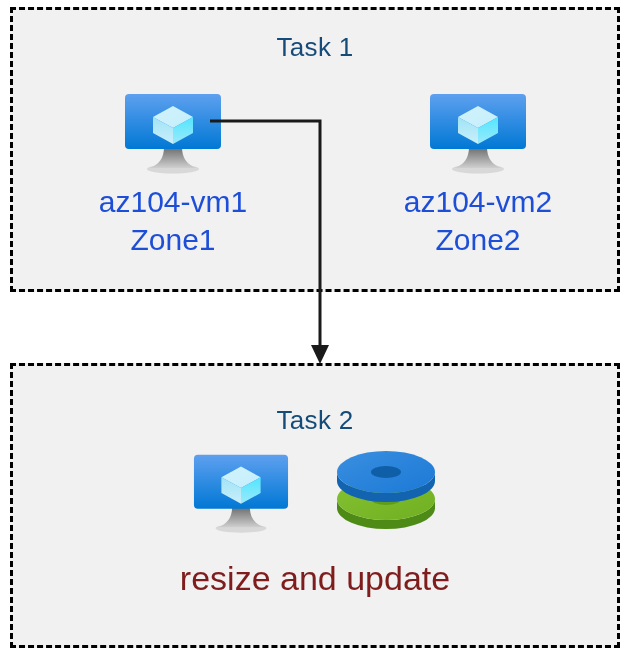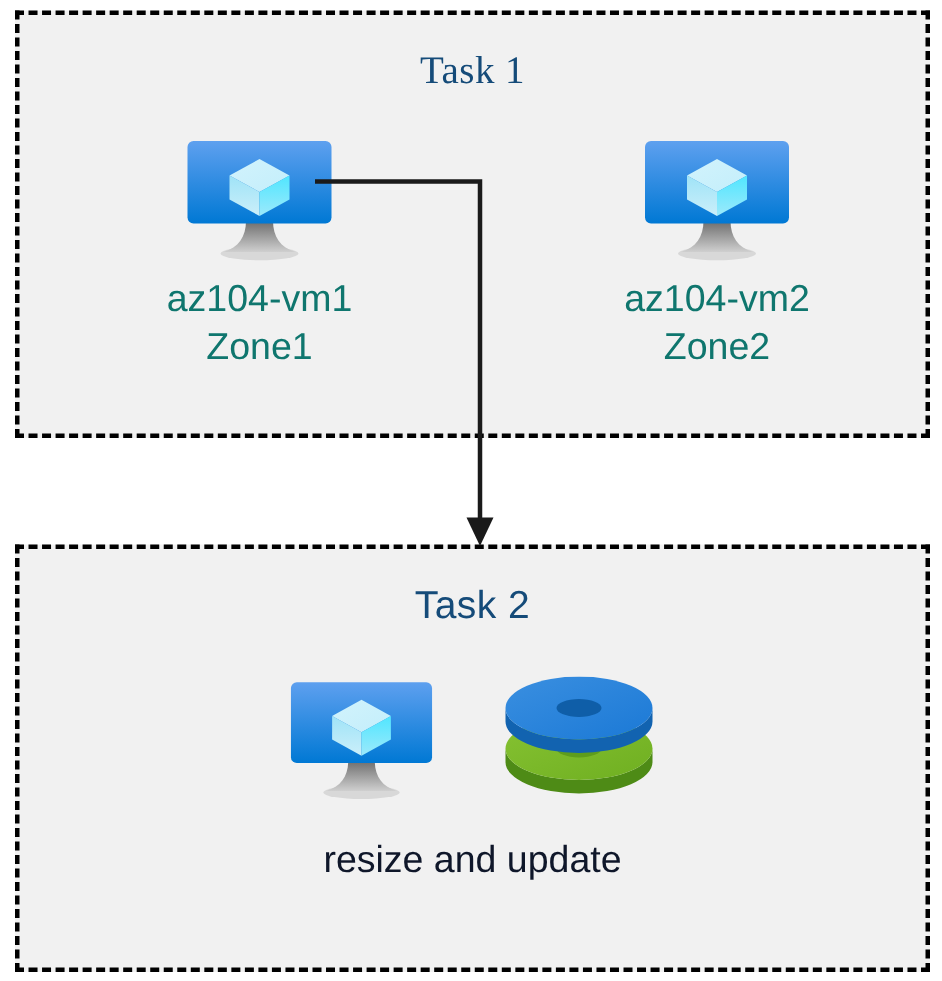--- a/index.html
+++ b/index.html
@@ -45,44 +45,44 @@
   .task-title {
     position: absolute;
     width: 100%;
     text-align: center;
     color: #154B79;
     font-size: 26px;
     font-family: "Liberation Sans", sans-serif;
     letter-spacing: 0.3px;
     white-space: nowrap;
   }
-  #task1-title { top: 22px; font-family: Liberation Serif, serif; }
-  #task2-title { top: 22px; }
+  #task1-title { top: 22px; }
+  #task2-title { top: 39px; }
 
   
   .vm-node {
     position: absolute;
     width: 160px;
     text-align: center;
   }
   .vm-icon-wrap {
     position: relative;
     width: 100px;
     height: 82px;
     margin: 0 auto;
   }
   .vm-icon {
     display: block;
     width: 100px;
     height: 82px;
   }
   .vm-label {
     margin-top: 9px;
-    font-size: 25px;
-    color: #0f766e;
+    font-size: 30px;
+    color: #1d4ed8;
     line-height: 1.28;
     font-family: "Liberation Sans", sans-serif;
     white-space: pre-line;
   }
 
   #vm1 { left: 80px; top: 82px; }
   #vm2 { left: 385px; top: 82px; text-align: center; }
 
   
   #task2-row {
@@ -96,22 +96,22 @@
     gap: 44px;
   }
   .t2-vm-icon { width: 98px; height: 82px; display:block; }
   .t2-disk-icon { width: 104px; height: 84px; display:block; }
 
   #task2-caption {
     position: absolute;
     top: 193px;
     width: 100%;
     text-align: center;
-    font-size: 25px;
-    color: #0f172a;
+    font-size: 34px;
+    color: #7f1d1d;
     font-family: "Liberation Sans", sans-serif;
   }
 
   
   #connector {
     position: absolute;
     left: 0;
     top: 0;
     width: 628px;
     height: 654px;

